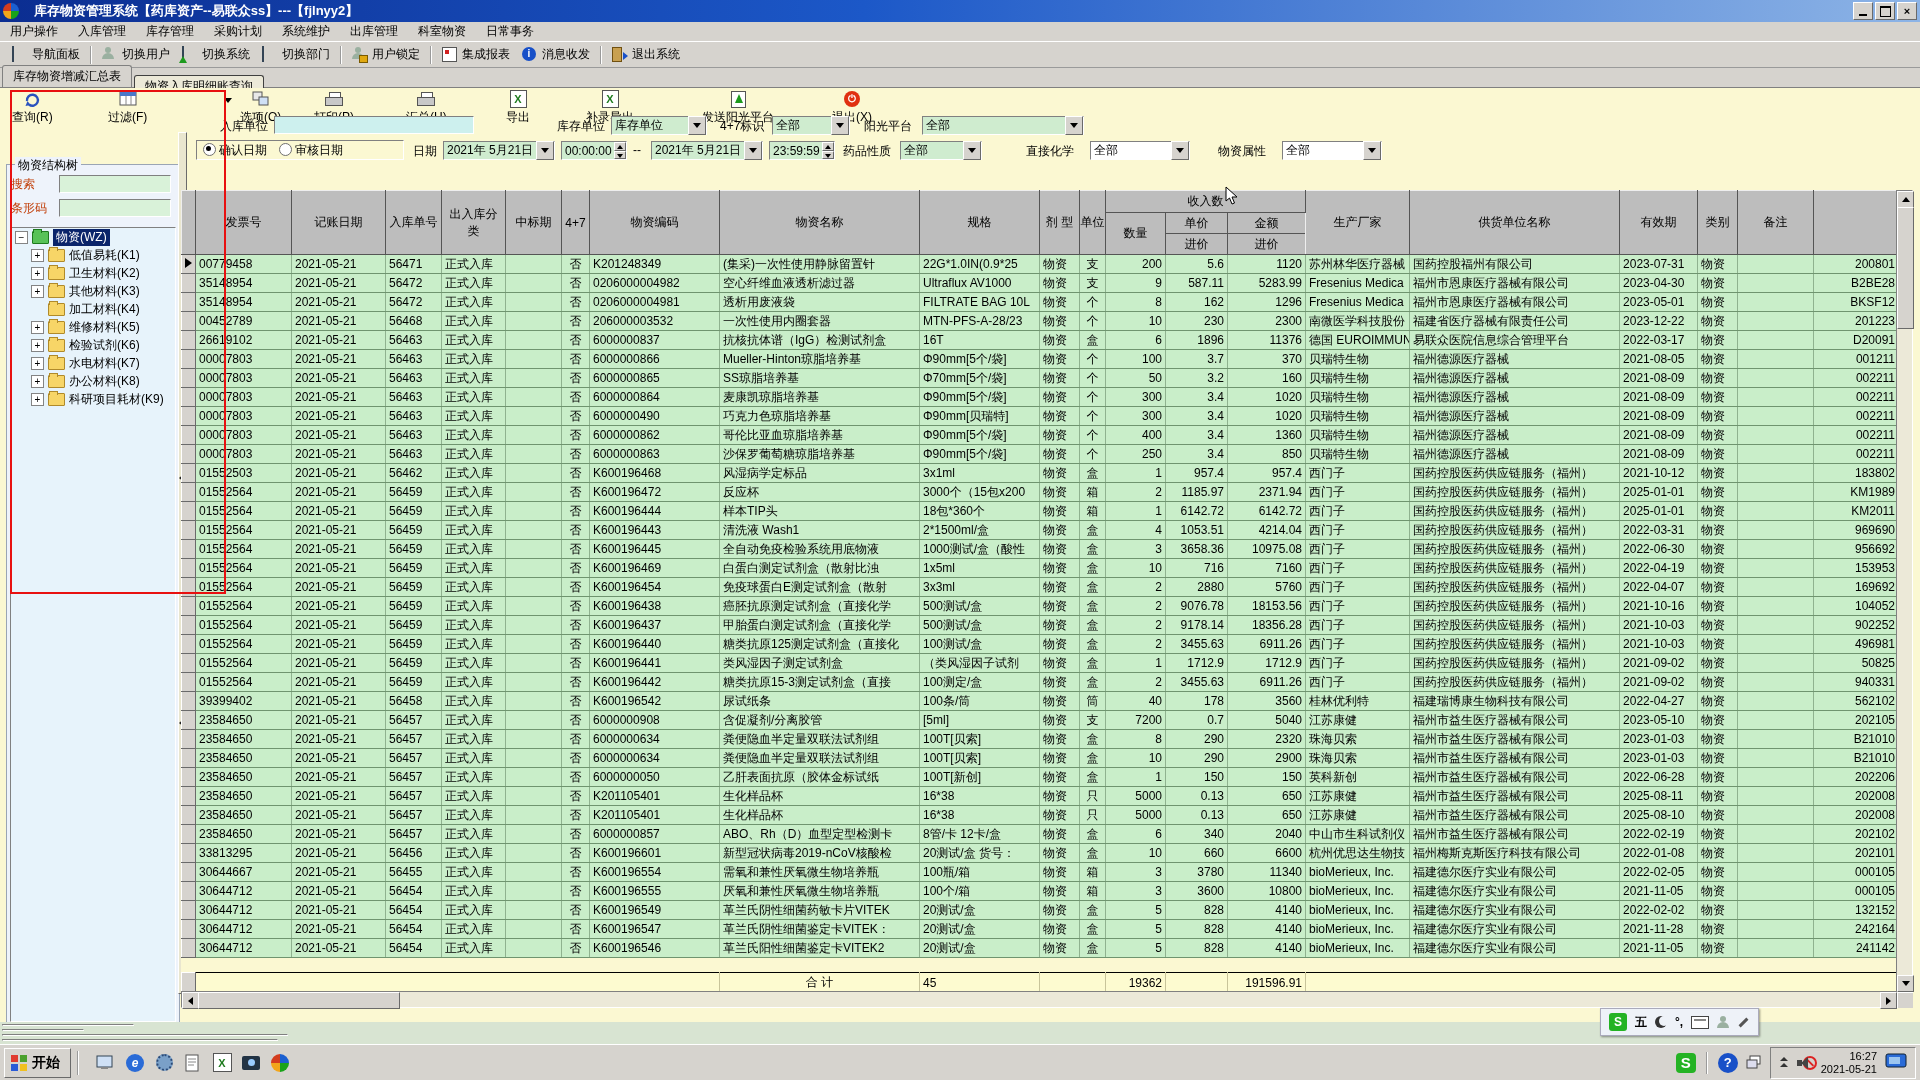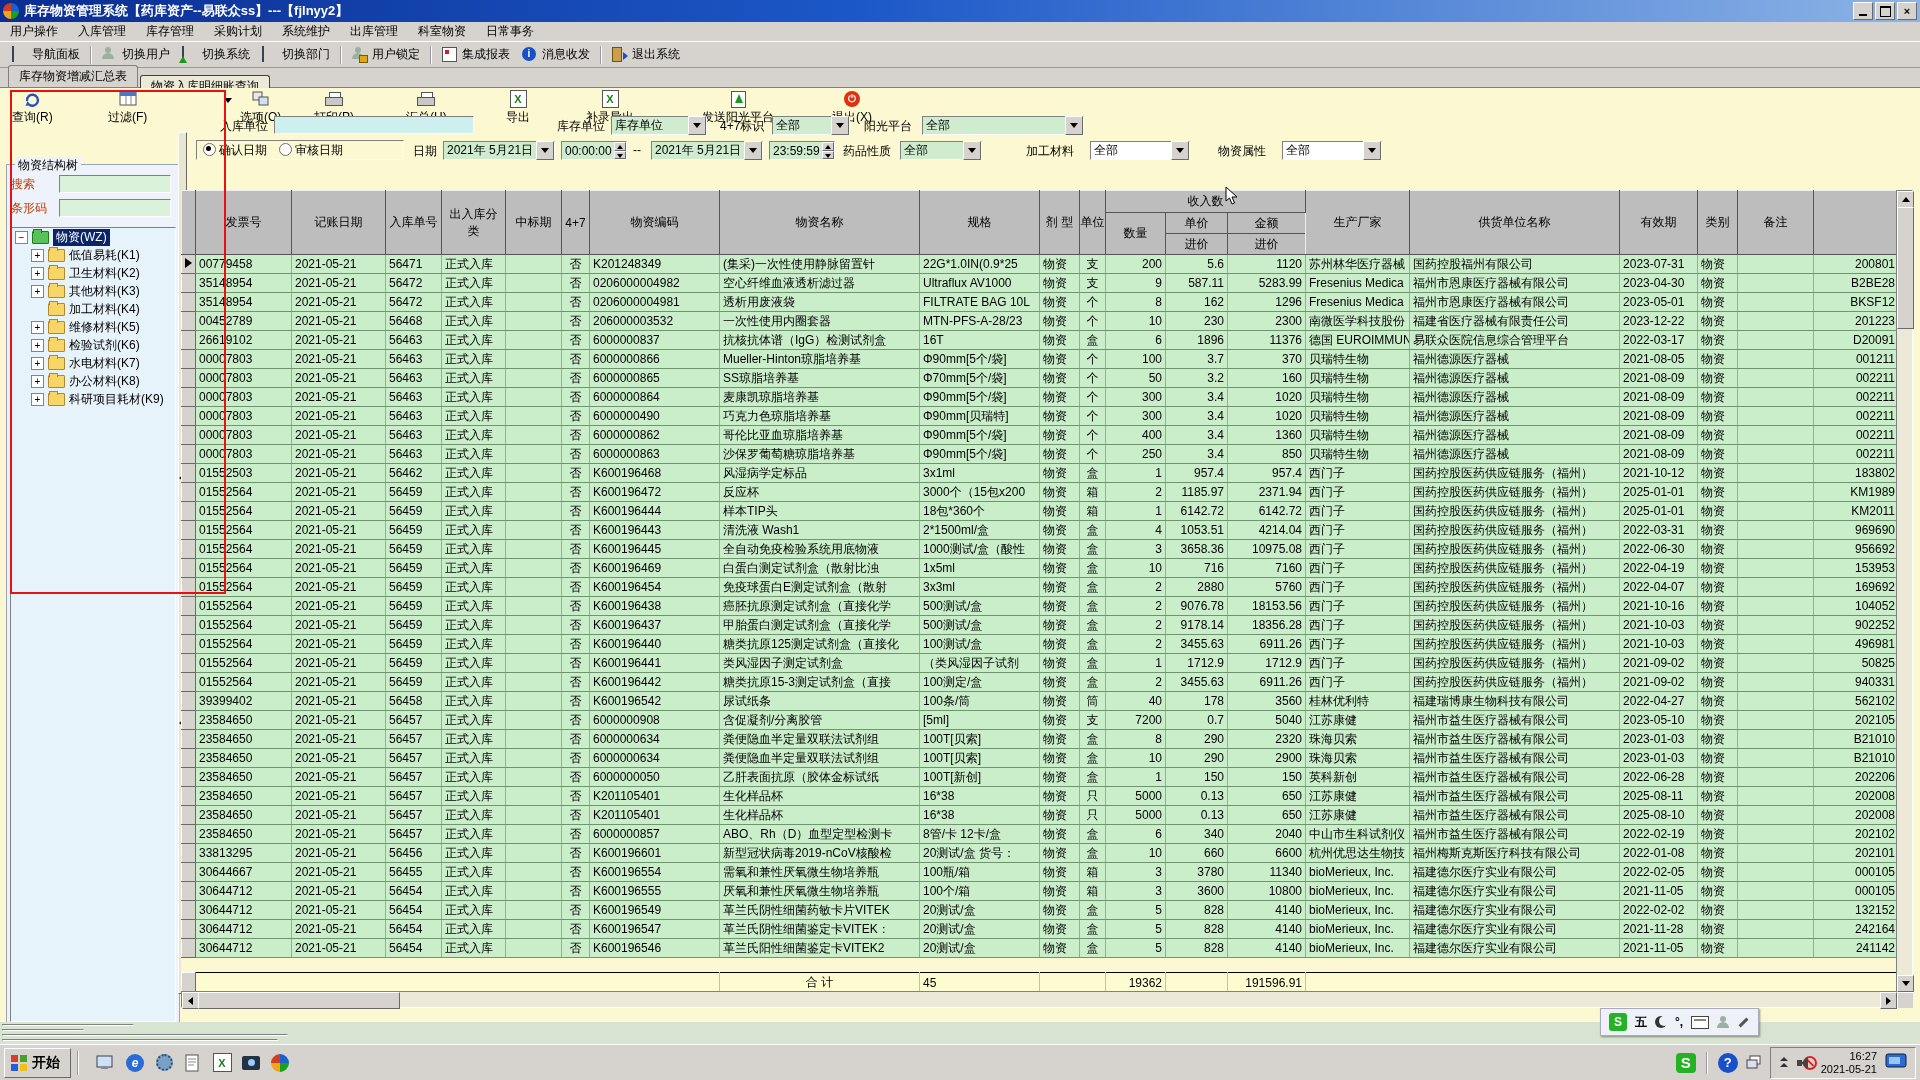--- a/index.html
+++ b/index.html
@@ -6,35 +6,35 @@
   #screen{position:relative;width:1920px;height:1080px;overflow:hidden;background:#d6d3ce;
     font-family:"Liberation Sans","DejaVu Sans",sans-serif;font-size:12px;color:#000;cursor:default;}
   .sunk{border:1px solid;border-color:#808080 #ffffff #ffffff #808080;}
   .raise{border:1px solid;border-color:#ffffff #6a6a6a #6a6a6a #ffffff;}
   
   #titlebar{position:absolute;left:0;top:0;width:1920px;height:22px;
     background:linear-gradient(90deg,#0b2d91 0%,#1c58c8 45%,#8db4e6 100%);
     display:flex;align-items:center;padding:0 3px;box-sizing:border-box;}
   #titlebar .appico{width:16px;height:16px;border-radius:50%;
     background:conic-gradient(#1b5fd0 0 25%,#19a319 25% 50%,#f2a51a 50% 75%,#d43c1e 75% 100%);margin-right:5px;}
-  #titlebar .ttl{color:#fff;font-weight:bold;font-size:13px;flex:1;white-space:nowrap;overflow:hidden;}
+  #titlebar .ttl{color:#fff;font-weight:bold;font-size:13px;flex:1;white-space:nowrap;overflow:hidden;margin-left:10px;}
   .winbtn{width:18px;height:16px;margin-left:2px;background:#d6d3ce;display:flex;align-items:center;justify-content:center;
     font-size:11px;font-weight:bold;line-height:1;}
   .winbtn .minbar{width:8px;height:2px;background:#000;margin-top:8px;}
   .winbtn .maxbox{width:9px;height:8px;border:1px solid #000;border-top-width:2px;}
   
   #menubar{position:absolute;left:0;top:22px;width:1920px;height:19px;background:#d6d3ce;display:flex;align-items:center;}
   #menubar span{padding:1px 10px;}
   #toolbar{position:absolute;left:0;top:41px;width:1920px;height:27px;background:#d6d3ce;display:flex;align-items:center;
     border-top:1px solid #fff;border-bottom:1px solid #9a9a9a;padding-left:6px;box-sizing:border-box;}
   .tbtn{display:flex;align-items:center;gap:4px;padding:2px 6px;white-space:nowrap;}
   .tsep{width:1px;height:18px;background:#9a9a9a;border-right:1px solid #fff;margin:0 4px;}
   .ic16{width:16px;height:16px;display:inline-block;position:relative;flex:none;}
   
-  #tabrow{position:absolute;left:0;top:68px;width:1920px;height:20px;background:#d6d3ce;display:flex;align-items:flex-end;padding-left:8px;box-sizing:border-box;border-bottom:1px solid #808080;}
+  #tabrow{position:absolute;left:0;top:68px;width:1920px;height:20px;background:#d6d3ce;display:flex;align-items:flex-end;padding-left:2px;box-sizing:border-box;border-bottom:1px solid #808080;}
   .tab{padding:2px 10px 2px;margin-right:2px;background:#d6d3ce;border:1px solid #808080;border-bottom:none;border-radius:3px 3px 0 0;}
   .tab.active{background:#ece9d8;border-color:#404040;font-weight:normal;position:relative;top:10px;}
   
   #content{position:absolute;left:0;top:88px;width:1920px;height:934px;background:#fbf8d2;}
   
   #qbar{position:absolute;left:0;top:2px;width:1920px;height:42px;}
   .qbtn{position:absolute;top:0;display:flex;flex-direction:column;align-items:center;gap:1px;white-space:nowrap;}
   .qico{width:20px;height:18px;display:flex;align-items:center;justify-content:center;}
   
   #sidebox{position:absolute;left:6px;top:44px;width:172px;height:860px;border:1px solid #9aa5b5;background:#eef3fb;margin-top:32px;}
@@ -422,21 +422,21 @@
           <b class="dn"></b>
         </span>
       </span>
     <span class="flabel" style="left:843px;top:55px">药品性质</span>
     <span class="fcombo sunk green" style="left:900px;top:53px;width:82px">
       <span class="val">全部</span>
         <span class="dd raise">
           <i></i>
         </span>
       </span>
-    <span class="flabel" style="left:1026px;top:55px">加工材料</span>
+    <span class="flabel" style="left:1026px;top:55px">直接化学</span>
     <span class="fcombo sunk" style="left:1090px;top:53px;width:100px">
       <span class="val">全部</span>
         <span class="dd raise">
           <i></i>
         </span>
       </span>
     <span class="flabel" style="left:1218px;top:55px">物资属性</span>
     <span class="fcombo sunk" style="left:1282px;top:53px;width:100px">
       <span class="val">全部</span>
         <span class="dd raise">

